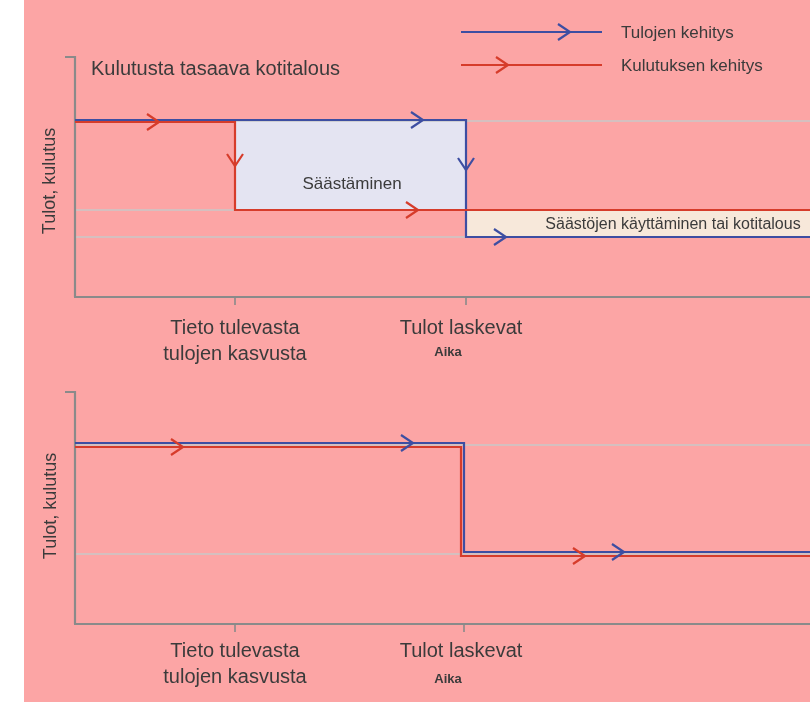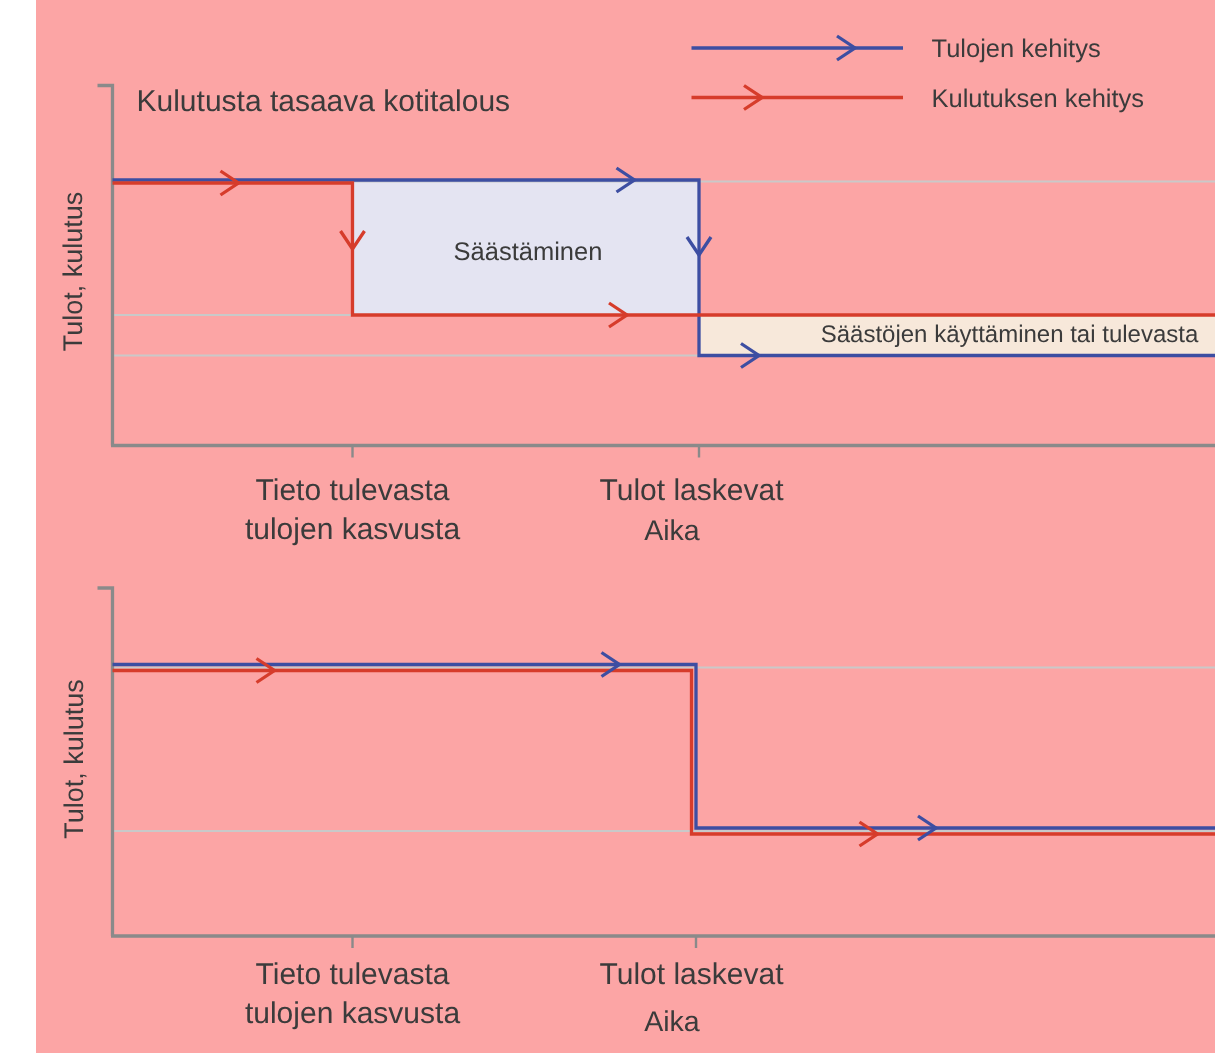--- a/index.html
+++ b/index.html
@@ -15,21 +15,21 @@
   #chart-canvas{position:absolute;left:0;top:0;}
   .lbl{position:absolute;white-space:nowrap;}
   .center{transform:translateX(-50%);text-align:center;}
   .panel-title{font-size:20px;}
   .ylabel{
     font-size:18px;
     transform:translate(-50%,-50%) rotate(-90deg);
   }
   .legend-label{font-size:17px;}
   .tick-label{font-size:20px;line-height:1.3;white-space:pre-line;}
-  .xlabel{font-size:19px;font-weight:400;}
+  .xlabel{font-size:13px;font-weight:700;}
   .region-label{font-size:17px;transform:translate(-50%,-50%);}
   .region-label.small{font-size:16px;}
 </style>
 </head>
 <body>
 
 <div id="figure">
   <svg id="chart-canvas" width="810" height="702" viewBox="0 0 810 702">
       <rect x="211" y="121" width="231" height="89" fill="#e4e4f2"></rect>
       <rect x="442" y="210" width="348" height="27" fill="#f7e8da"></rect>
@@ -64,22 +64,22 @@
       <path d="M 377 435 L 389 443 L 377 451" fill="none" stroke="#3d4ea2" stroke-width="2.2" stroke-linecap="butt"></path>
       <path d="M 549 548 L 561 556 L 549 564" fill="none" stroke="#d63c2b" stroke-width="2.2" stroke-linecap="butt"></path>
       <path d="M 588 544 L 600 552 L 588 560" fill="none" stroke="#3d4ea2" stroke-width="2.2" stroke-linecap="butt"></path>
     </svg>
 
   <div class="lbl legend-label" style="left:597px;top:23px;">Tulojen kehitys</div>
   <div class="lbl legend-label" style="left:597px;top:56px;">Kulutuksen kehitys</div>
 
   <div class="lbl panel-title" style="left:67px;top:57px;">Kulutusta tasaava kotitalous</div>
   <div class="lbl ylabel" style="left:25px;top:181px;">Tulot, kulutus</div>
-  <div class="lbl region-label" style="left:328px;top:168px;">Säästäminen</div>
-  <div class="lbl region-label small" style="left:649px;top:224px;">Säästöjen käyttäminen tai tulevasta</div>
+  <div class="lbl region-label" style="left:328px;top:184px;">Säästäminen</div>
+  <div class="lbl region-label small" style="left:649px;top:224px;">Säästöjen käyttäminen tai kotitalous</div>
   <div class="lbl tick-label center" style="left:211px;top:314px;">Tieto tulevasta
 tulojen kasvusta</div>
   <div class="lbl tick-label center" style="left:437px;top:314px;">Tulot laskevat</div>
   <div class="lbl xlabel center" style="left:424px;top:344px;">Aika</div>
 
   <div class="lbl ylabel" style="left:26px;top:506px;">Tulot, kulutus</div>
   <div class="lbl tick-label center" style="left:211px;top:637px;">Tieto tulevasta
 tulojen kasvusta</div>
   <div class="lbl tick-label center" style="left:437px;top:637px;">Tulot laskevat</div>
   <div class="lbl xlabel center" style="left:424px;top:671px;">Aika</div>

